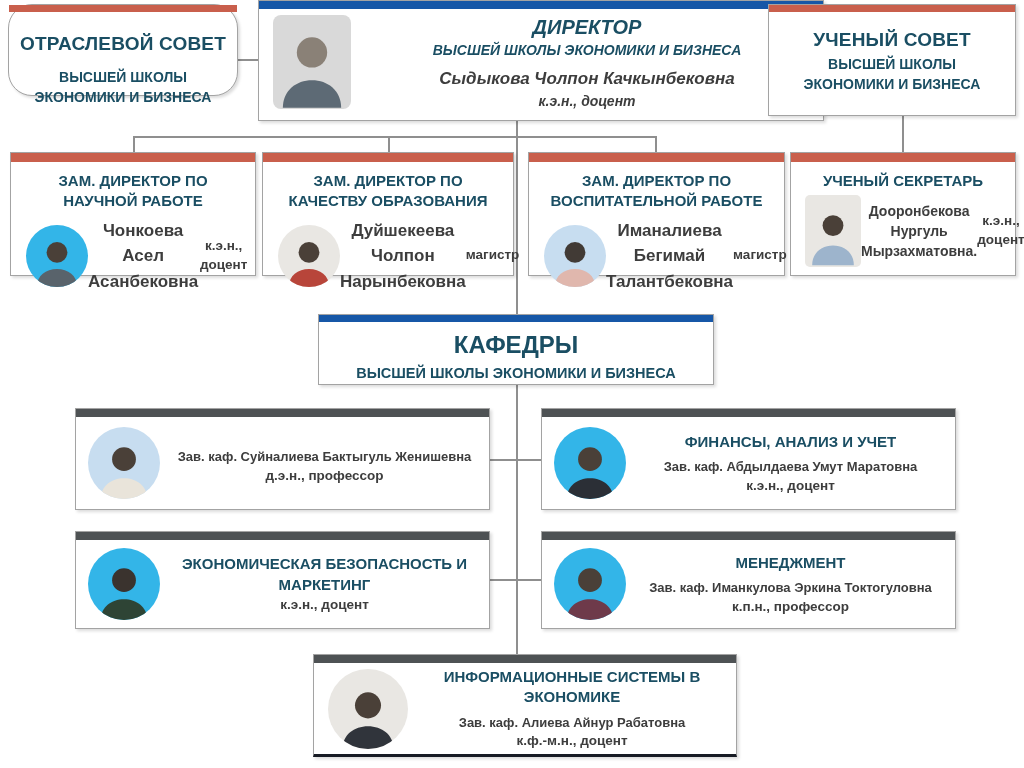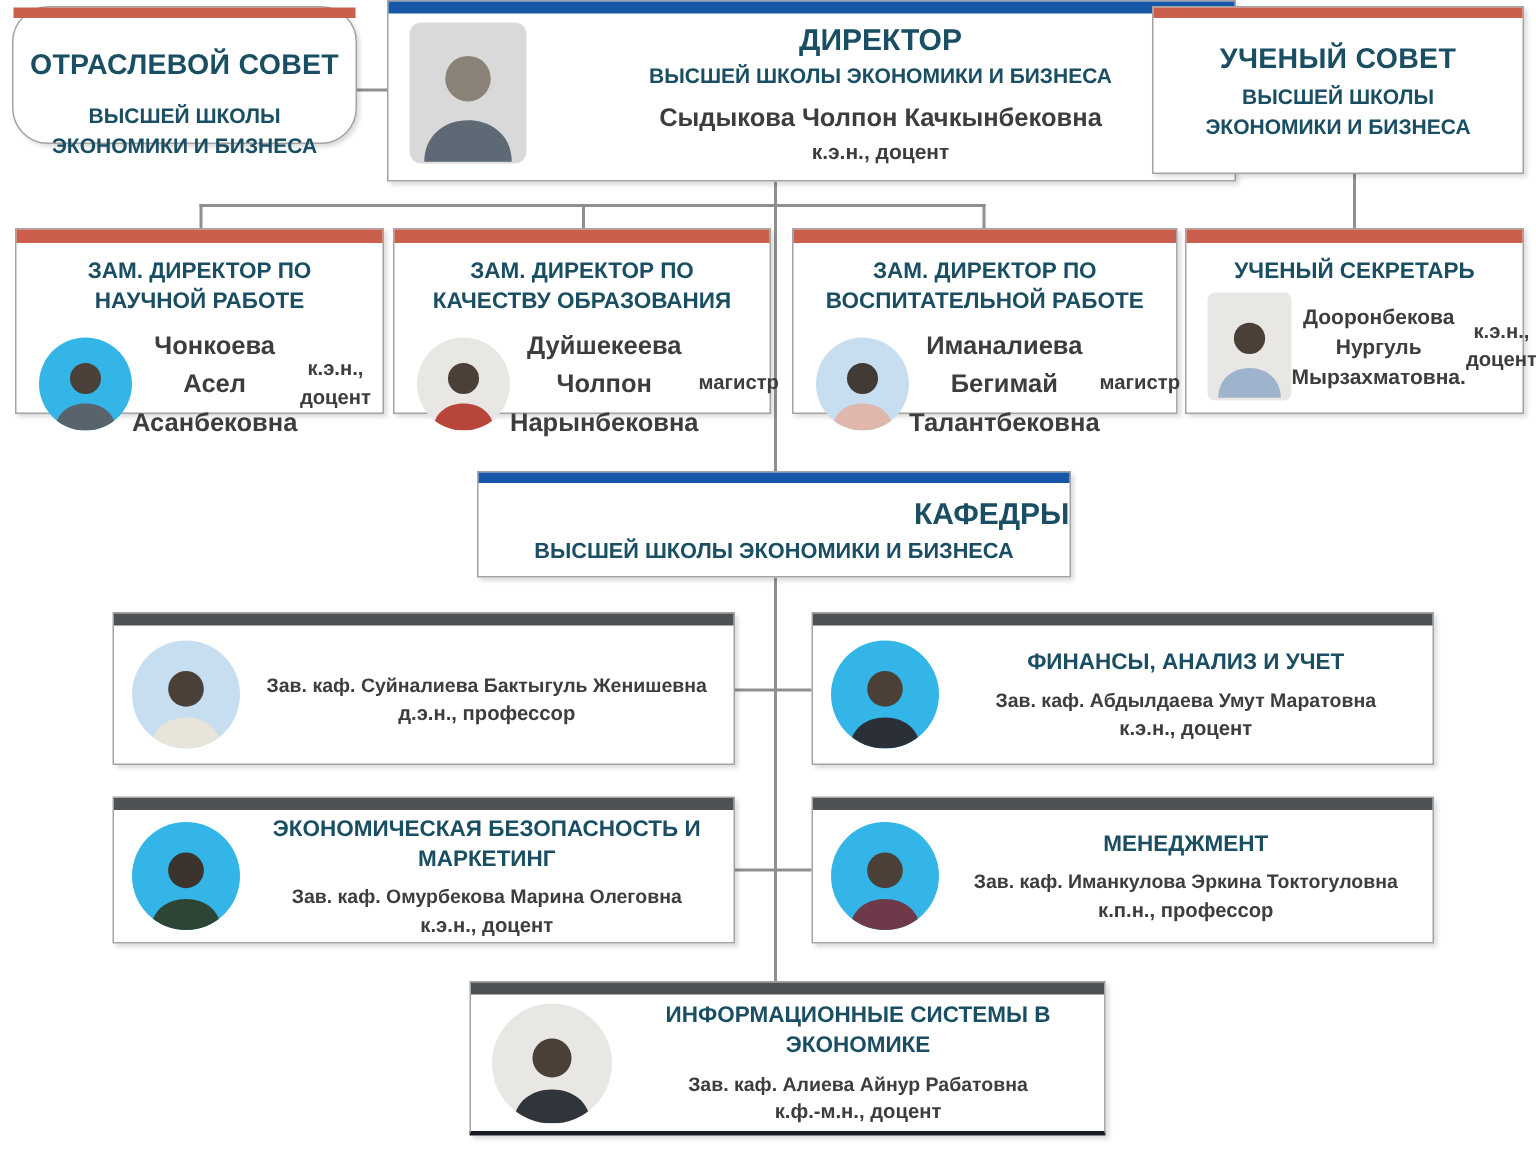--- a/index.html
+++ b/index.html
@@ -51,21 +51,21 @@
   .dep-flex{display:flex;align-items:center;margin-top:6px;}
   .photo-circle{border-radius:50%;display:flex;align-items:flex-end;justify-content:center;overflow:hidden;flex:0 0 auto;}
   .dep-photo{width:62px;height:62px;margin-left:15px;}
   .dep-col{flex:1;display:flex;flex-direction:row;align-items:center;padding-right:6px;}
   .dep-name{font-size:17px;line-height:1.5;}
   .dep-degree{font-size:13.5px;line-height:1.4;}
   .sec-photo{width:56px;height:72px;border-radius:5px;margin-left:14px;}
   .sec-name{font-size:14px;line-height:1.45;}
 
   
-  .kaf-title{font-size:20px;line-height:1.2;margin-top:16px;text-align:right;}
+  .kaf-title{font-size:24px;line-height:1.2;margin-top:16px;}
   .kaf-sub{font-size:14.5px;line-height:1.3;margin-top:4px;}
 
   
   .dept-flex{display:flex;align-items:center;height:100%;box-sizing:border-box;padding-top:8px;}
   .dept-photo{width:72px;height:72px;margin-left:12px;}
   .dept-photo-lg{width:80px;height:80px;margin-left:14px;}
   .dept-col{flex:1;display:flex;flex-direction:column;align-items:center;padding:0 8px;}
   .dept-title{font-size:15px;line-height:1.35;}
   .dept-head{font-size:13px;line-height:1.35;margin-top:6px;}
   .dept-degree{font-size:13.5px;line-height:1.3;margin-top:1px;}
@@ -94,21 +94,21 @@
   <div class="line-h" style="left:490px;top:459px;width:52px;"></div>
   <div class="line-h" style="left:490px;top:579px;width:52px;"></div>
 
   <div class="box" style="left:8px;top:4px;width:230px;height:92px;border-radius:24px;">
     <div class="topbar bar-red-thin"></div>
     <div class="council-title t-title" style="margin-top:28px;">ОТРАСЛЕВОЙ СОВЕТ</div>
     <div class="council-sub t-title pre" style="margin-top:12px;">ВЫСШЕЙ ШКОЛЫ
 ЭКОНОМИКИ И БИЗНЕСА</div>
   </div>
 
-  <div class="box" style="left:258px;top:0px;width:566px;height:121px;">
+  <div class="box" style="left:258px;top:0px;width:566px;height:121px;font-style:italic;">
     <div class="topbar bar-blue"></div>
     <div class="dir-flex">
       <div class="photo-rect dir-photo">
         <svg class="sil" width="70" height="84" viewBox="0 0 24 28">
           <circle cx="12" cy="9" r="5.2" fill="#8a8177"></circle>
           <path d="M2 28c0-6 4.6-9.5 10-9.5S22 22 22 28z" fill="#5d6a75"></path>
         </svg>
       </div>
       <div class="dir-col">
         <div class="dir-title t-title">ДИРЕКТОР</div>
@@ -246,21 +246,20 @@
     <div class="dept-flex">
       <div class="photo-circle dept-photo" style="background:var(--avatar-cyan);">
         <svg class="sil" width="62" height="62" viewBox="0 0 24 24">
           <circle cx="12" cy="8.6" r="4.6" fill="#3a332e"></circle>
           <path d="M3 24c0-5 4.1-8 9-8s9 3 9 8z" fill="#2e4435"></path>
         </svg>
       </div>
       <div class="dept-col">
         <div class="dept-title t-title pre">ЭКОНОМИЧЕСКАЯ БЕЗОПАСНОСТЬ И
 МАРКЕТИНГ</div>
-        <div class="dept-head t-body">Зав. каф. Омурбекова Марина Олеговна</div>
         <div class="dept-degree t-body">к.э.н., доцент</div>
       </div>
     </div>
   </div>
 
   <div class="box" style="left:541px;top:531px;width:415px;height:98px;">
     <div class="topbar bar-gray"></div>
     <div class="dept-flex">
       <div class="photo-circle dept-photo" style="background:var(--avatar-cyan);">
         <svg class="sil" width="62" height="62" viewBox="0 0 24 24">

